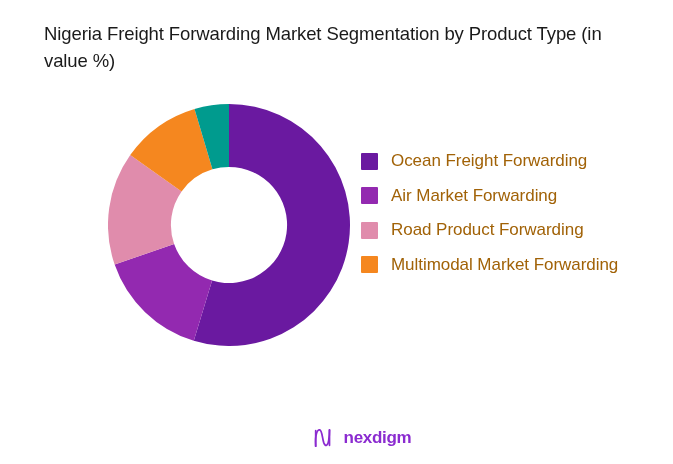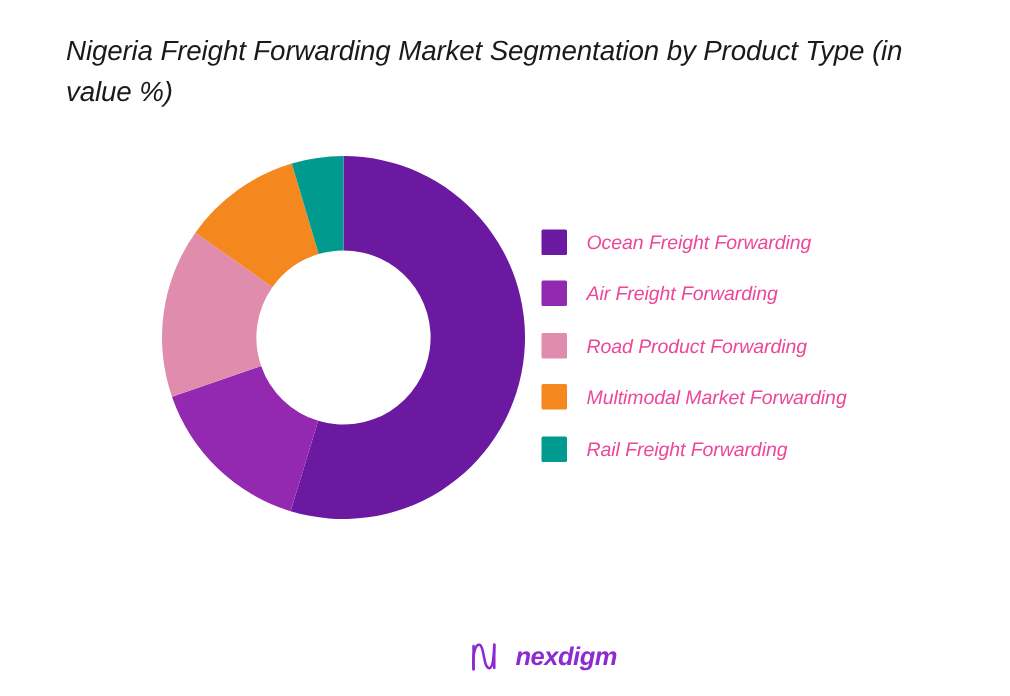--- a/index.html
+++ b/index.html
@@ -12,21 +12,20 @@
     background: #ffffff;
     font-family: "Liberation Sans", sans-serif;
     overflow: hidden;
     position: relative;
   }
   #page {
     position: relative;
     width: 673px;
     height: 356px;
     background: #ffffff;
-    font-style: italic;
   }
   #chart-title {
     position: absolute;
     left: 44px;
     top: 20px;
     width: 600px;
     font-size: 18.5px;
     line-height: 27px;
     color: #1a1a1a;
     font-weight: 400;
@@ -56,22 +55,22 @@
     height: 34.5px;
   }
   .legend-swatch {
     width: 17px;
     height: 17px;
     flex: 0 0 17px;
     margin-right: 13px;
     border-radius: 1px;
   }
   .legend-label {
-    font-size: 13px;
-    color: #ec4899;
+    font-size: 17px;
+    color: #a16207;
     white-space: nowrap;
     letter-spacing: -0.05px;
   }
   #brand {
     position: absolute;
     left: 0;
     top: 425px;
     width: 673px;
     display: flex;
     align-items: center;
@@ -110,33 +109,29 @@
     </svg>
   </div>
 
   <div id="legend">
     <div class="legend-row">
       <span class="legend-swatch" style="background: rgb(106, 25, 160);"></span>
       <span class="legend-label">Ocean Freight Forwarding</span>
     </div>
     <div class="legend-row">
       <span class="legend-swatch" style="background: rgb(147, 41, 176);"></span>
-      <span class="legend-label">Air Freight Forwarding</span>
+      <span class="legend-label">Air Market Forwarding</span>
     </div>
     <div class="legend-row">
       <span class="legend-swatch" style="background: rgb(224, 140, 172);"></span>
       <span class="legend-label">Road Product Forwarding</span>
     </div>
     <div class="legend-row">
       <span class="legend-swatch" style="background: rgb(245, 135, 31);"></span>
       <span class="legend-label">Multimodal Market Forwarding</span>
-    </div>
-    <div class="legend-row">
-      <span class="legend-swatch" style="background: rgb(0, 155, 142);"></span>
-      <span class="legend-label">Rail Freight Forwarding</span>
     </div>
   </div>
 
   <div id="brand">
     <svg id="brand-mark" viewBox="0 0 32 32">
       <path d="M7 26 C6 12, 9 5, 12 6 C15 7, 15 16, 17 22 C19 27, 22 26, 23 19 C24 12, 24 8, 24 6" fill="none" stroke="#8B2BD0" stroke-width="2.1" stroke-linecap="round"></path>
       <path d="M7 26 L7 7" fill="none" stroke="#8B2BD0" stroke-width="2.1" stroke-linecap="round"></path>
       <path d="M24 6 L24 25" fill="none" stroke="#8B2BD0" stroke-width="2.1" stroke-linecap="round"></path>
     </svg>
     <span id="brand-text">nexdigm</span>

